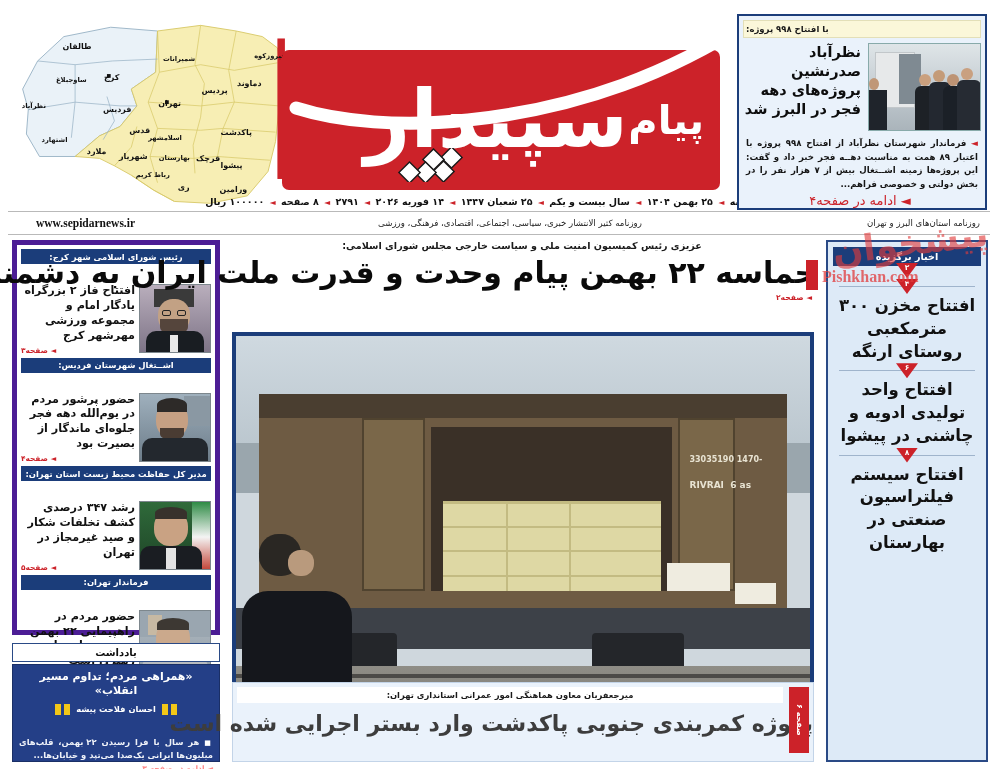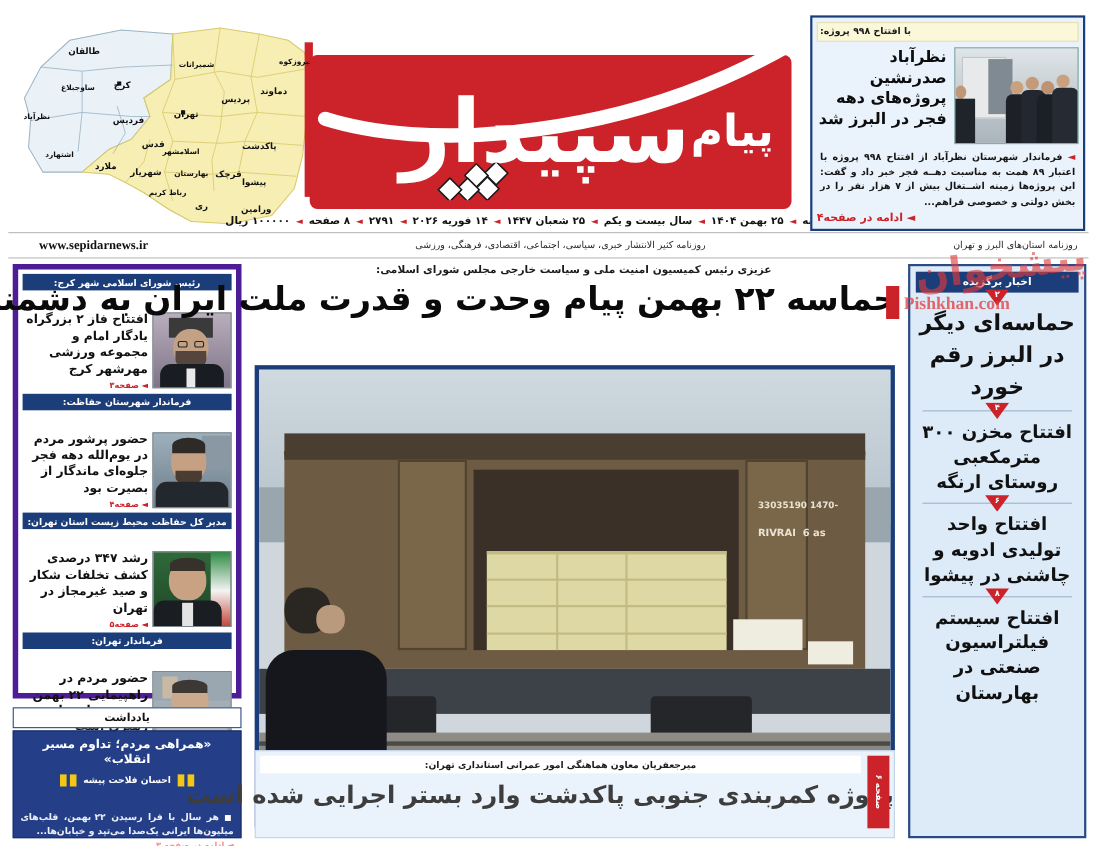--- a/index.html
+++ b/index.html
@@ -115,22 +115,22 @@
   }
   .tr-lead {
     margin-top: 6px;
     direction: rtl; text-align: justify;
     font-size: 8.6px; line-height: 1.55;
     color: #151515; font-weight: bold;
     padding: 0 3px;
   }
   .tr-lead .tri { color: #cc2229; font-size: 9px; }
   .tr-more {
-    direction: rtl; text-align: left;
-    font-size: 10px; color: #cc2229; font-weight: bold;
+    direction: rtl; text-align: center;
+    font-size: 13px; color: #cc2229; font-weight: normal;
     padding: 2px 4px 0 0;
   }
 
   
   .rule-a { position: absolute; left: 8px; top: 211px; width: 982px; height: 1px; background: #b9b9b9; }
   .rule-b { position: absolute; left: 8px; top: 234px; width: 982px; height: 1px; background: #b9b9b9; }
 
   .tagline {
     position: absolute; left: 330px; top: 214px;
     width: 360px; height: 19px;
@@ -171,21 +171,21 @@
     background: #9fa8ad;
     border: 1px solid #7d878d;
     position: relative; overflow: hidden;
   }
   .ln-text {
     flex: 1; direction: rtl; text-align: right;
     font-size: 11.2px; font-weight: bold;
     line-height: 1.33; color: #111;
   }
   .ln-page {
-    direction: rtl; text-align: right;
+    direction: rtl; text-align: left;
     font-size: 7.4px; color: #cc2229; font-weight: bold;
     margin-top: 2px;
   }
 
   
   .notehdr {
     position: absolute; left: 12px; top: 643px;
     width: 208px; height: 19px;
     border: 1px solid #2a4a86;
     background: #fff;
@@ -528,21 +528,21 @@
           <div class="ln-text">افتتاح فاز ۲ بزرگراه یادگار امام و مجموعه ورزشی مهرشهر کرج</div>
           <div class="ln-page">
             <span style="color:#cc2229">◄</span>
             <span>صفحه۳</span>
           </div>
         </div>
       </div>
     </div>
 
     <div class="ln-item">
-      <div class="ln-kicker">فرماندار شهرستان حفاظت:</div>
+      <div class="ln-kicker">اشــتغال شهرستان فردیس:</div>
       <div class="ln-body">
         <div class="ln-photo">
           <div class="ph">
             <div style="position:absolute;inset:0;background:linear-gradient(#9fb0bd,#6d7d8a);"></div>
             <div style="position:absolute;left:44px;top:2px;width:28px;height:30px;background:#8a98a3;"></div>
             <div style="position:absolute;left:16px;top:8px;width:32px;height:36px;border-radius:46%;background:#c6a083;"></div>
             <div style="position:absolute;left:17px;top:4px;width:30px;height:14px;border-radius:50% 50% 0 0;background:#2d2a28;"></div>
             <div style="position:absolute;left:20px;top:34px;width:24px;height:12px;border-radius:0 0 50% 50%;background:#4a3c33;"></div>
             <div style="position:absolute;left:2px;top:44px;width:66px;height:26px;background:#23282e;border-radius:10px 10px 0 0;"></div>
           </div>
@@ -627,20 +627,24 @@
       <span>ادامه در صفحه ۳</span>
     </div>
   </div>
 
   <div class="center">
     <div class="c-kicker">عزیزی رئیس کمیسیون امنیت ملی و سیاست خارجی مجلس شورای اسلامی:</div>
     <div class="c-headline-wrap">
       <div class="c-pagetag"></div>
       <div class="c-headline">حماسه ۲۲ بهمن پیام وحدت و قدرت ملت ایران به دشمنان است</div>
     </div>
+    <div class="c-page-note">
+      <span>◄</span>
+      <span>صفحه۲</span>
+    </div>
   </div>
 
   <div class="mainphoto">
     <div class="ph">
 
       <div style="position:absolute;left:0;top:0;width:100%;height:34%;background:linear-gradient(#cfd9e0,#b6c2ca);"></div>
 
       <div style="position:absolute;left:0;top:26%;width:100%;height:12%;background:#9aa6ad;"></div>
 
       <div style="position:absolute;left:4%;top:18%;width:92%;height:48%;background:#6e5b43;border-top:4px solid #4e4031;"></div>
@@ -697,21 +701,20 @@
     <div class="bs-headline">پروژه کمربندی جنوبی پاکدشت وارد بستر اجرایی شده است</div>
   </div>
 
   <div class="rightcol">
     <div class="rc-hdr">اخبار برگزیده</div>
 
     <div class="rc-item lead">
       <div class="rc-marker">
         <span>۲</span>
       </div>
-      <div class="rc-text">حماسه‌ای دیگر در البرز رقم خورد</div>
     </div>
 
     <div class="rc-item">
       <div class="rc-marker">
         <span>۴</span>
       </div>
       <div class="rc-text">افتتاح مخزن ۳۰۰ مترمکعبی روستای ارنگه</div>
     </div>
 
     <div class="rc-item">

